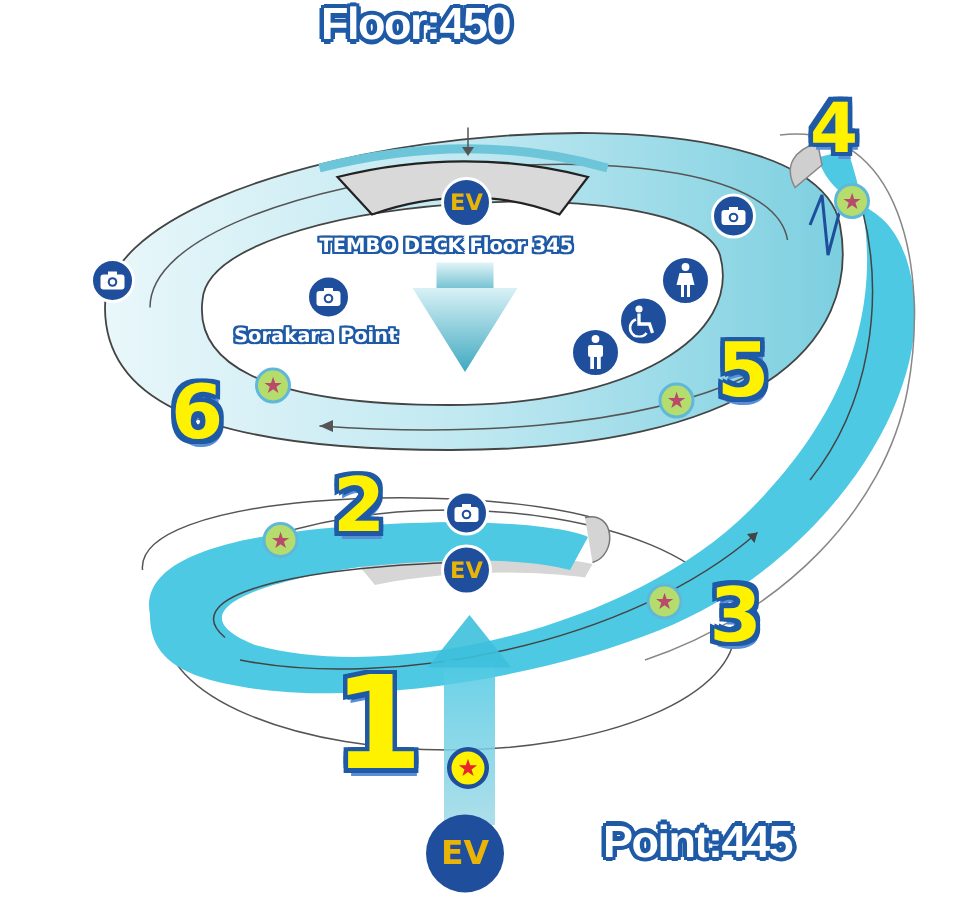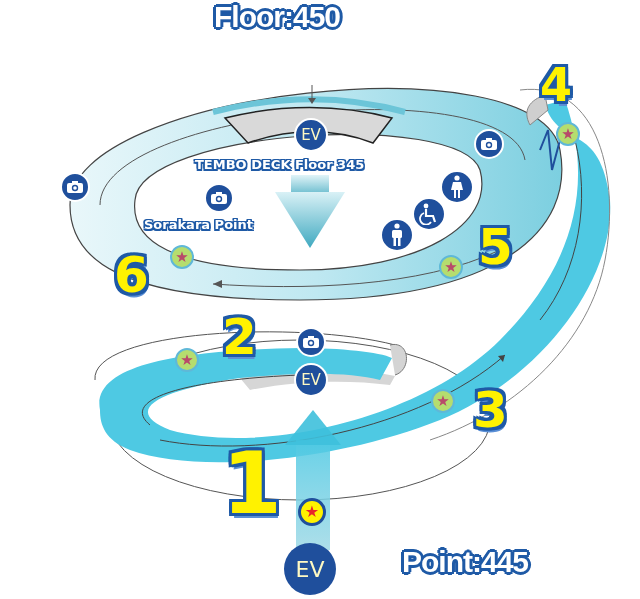--- a/index.html
+++ b/index.html
@@ -9,35 +9,35 @@
     -webkit-text-stroke: 0; text-shadow:
       2px 0 0 #1f5aa6, -2px 0 0 #1f5aa6, 0 2px 0 #1f5aa6, 0 -2px 0 #1f5aa6,
       2px 2px 0 #1f5aa6, -2px -2px 0 #1f5aa6, 2px -2px 0 #1f5aa6, -2px 2px 0 #1f5aa6,
       3px 0 0 #1f5aa6, -3px 0 0 #1f5aa6, 0 3px 0 #1f5aa6, 0 -3px 0 #1f5aa6; }
   .floor-top { left:214px; top:0px; }
   .floor-bottom { left:402px; top:545px; }
   .small-label { position:absolute; font-weight:bold; font-size:13px; color:#ffffff; white-space:nowrap;
     text-shadow:
       1.5px 0 0 #1f5aa6, -1.5px 0 0 #1f5aa6, 0 1.5px 0 #1f5aa6, 0 -1.5px 0 #1f5aa6,
       1.5px 1.5px 0 #1f5aa6, -1.5px -1.5px 0 #1f5aa6, 1.5px -1.5px 0 #1f5aa6, -1.5px 1.5px 0 #1f5aa6; }
-  .deck-label { left:195px; top:157px; }
-  .point-label { left:144px; top:217px; }
+  .deck-label { left:213px; top:157px; }
+  .point-label { left:156px; top:217px; }
   .num { position:absolute; font-family:"DejaVu Sans", sans-serif; font-weight:900; color:#fff200; line-height:1;
     text-shadow:
       3px 0 0 #1f5aa6, -3px 0 0 #1f5aa6, 0 3px 0 #1f5aa6, 0 -3px 0 #1f5aa6,
       3px 3px 0 #1f5aa6, -3px -3px 0 #1f5aa6, 3px -3px 0 #1f5aa6, -3px 3px 0 #1f5aa6,
       2px 5px 0 #5a8fd6; }
   .n1 { left:222px; top:440px; font-size:86px; }
   .n2 { left:222px; top:312px; font-size:50px; }
   .n3 { left:473px; top:385px; font-size:50px; }
   .n4 { left:540px; top:62px; font-size:46px; }
   .n5 { left:478px; top:222px; font-size:50px; }
   .n6 { left:114px; top:250px; font-size:50px; }
   .badge { position:absolute; border-radius:50%; background:#1f4f9c; border:2px solid #ffffff; box-sizing:border-box; display:flex; align-items:center; justify-content:center; }
-  .ev { color:#fef9c3; font-weight:normal; font-family:"DejaVu Sans", sans-serif; }
+  .ev { color:#eab308; font-weight:bold; font-family:"DejaVu Sans", sans-serif; }
   .ev-top { left:294px; top:118px; width:34px; height:34px; font-size:15px; }
   .ev-mid { left:294px; top:363px; width:34px; height:34px; font-size:15px; }
   .ev-bot { left:284px; top:543px; width:52px; height:52px; font-size:22px; border:none; }
   .cam { width:30px; height:30px; }
   .cam-a { left:60px; top:172px; }
   .cam-b { left:204px; top:183px; }
   .cam-c { left:474px; top:129px; }
   .cam-d { left:296px; top:327px; }
   .wc { width:34px; height:34px; }
   .wc-f { left:440px; top:170px; }

